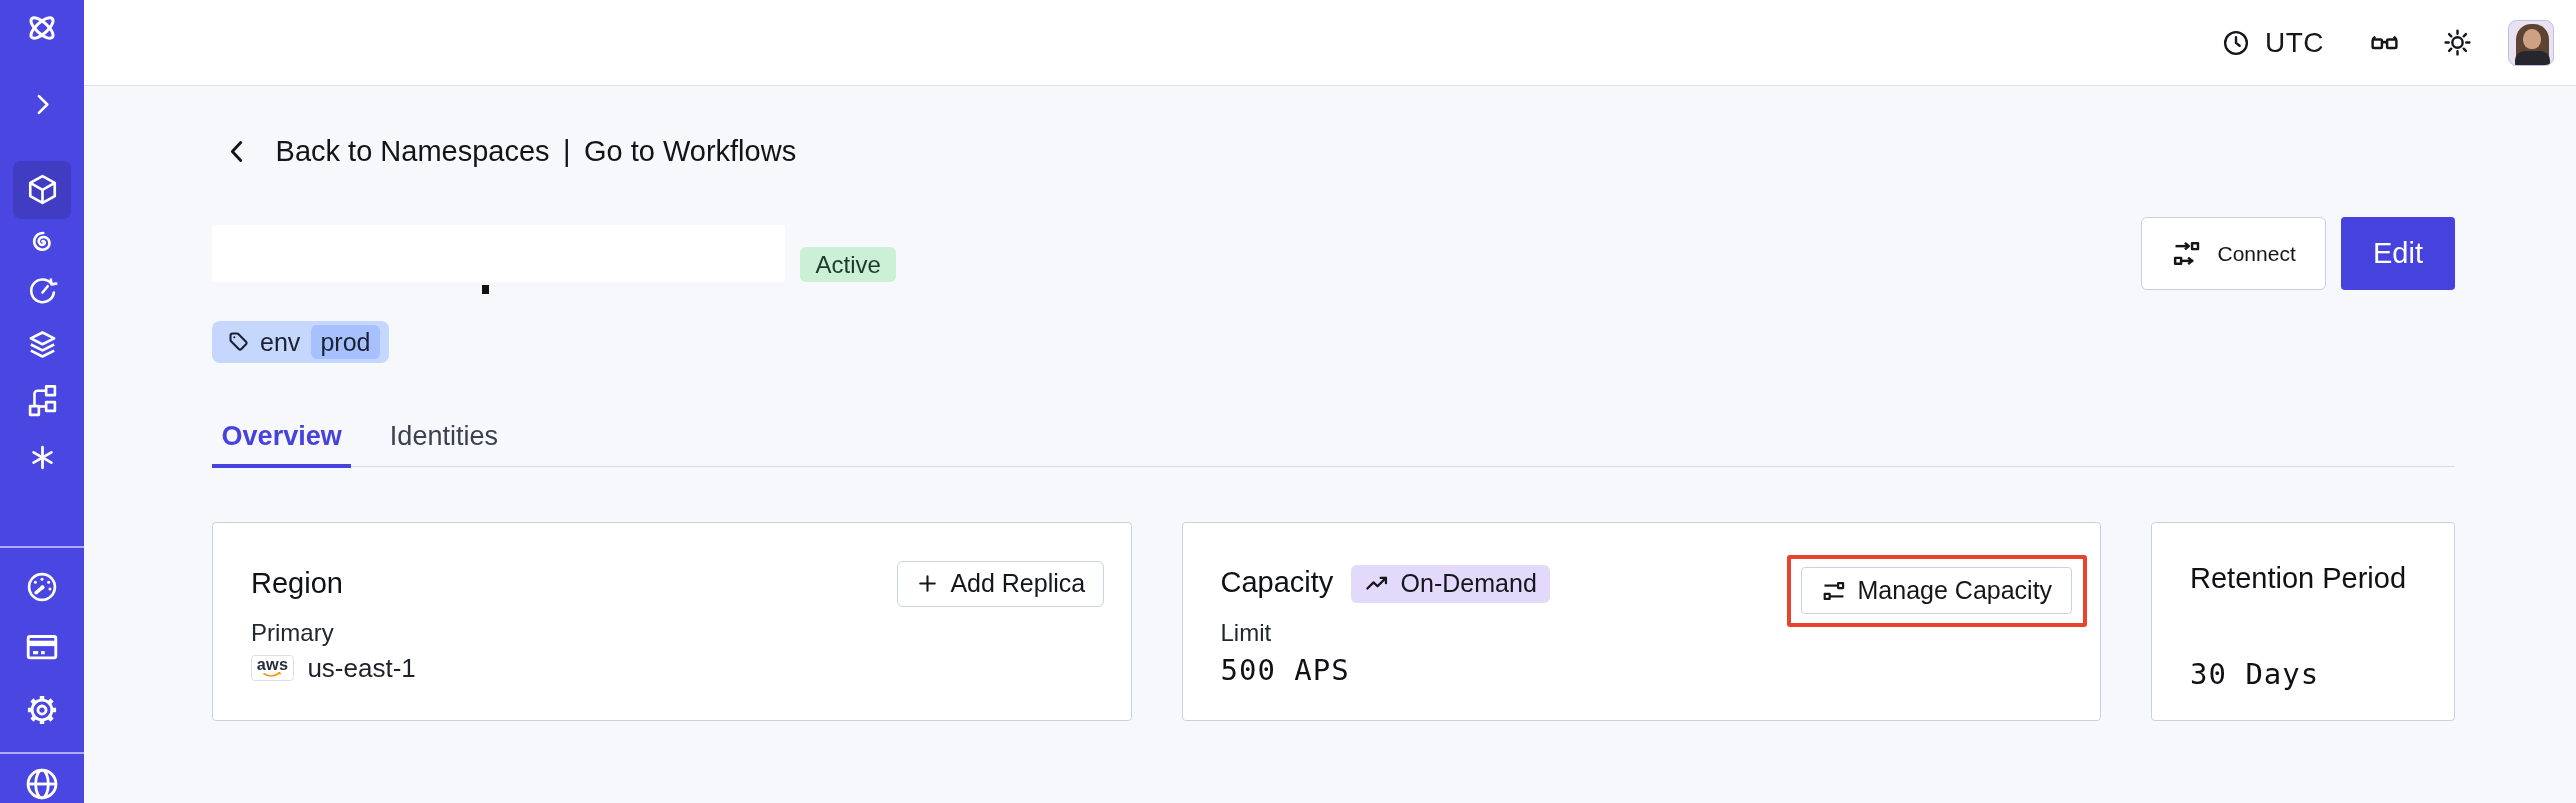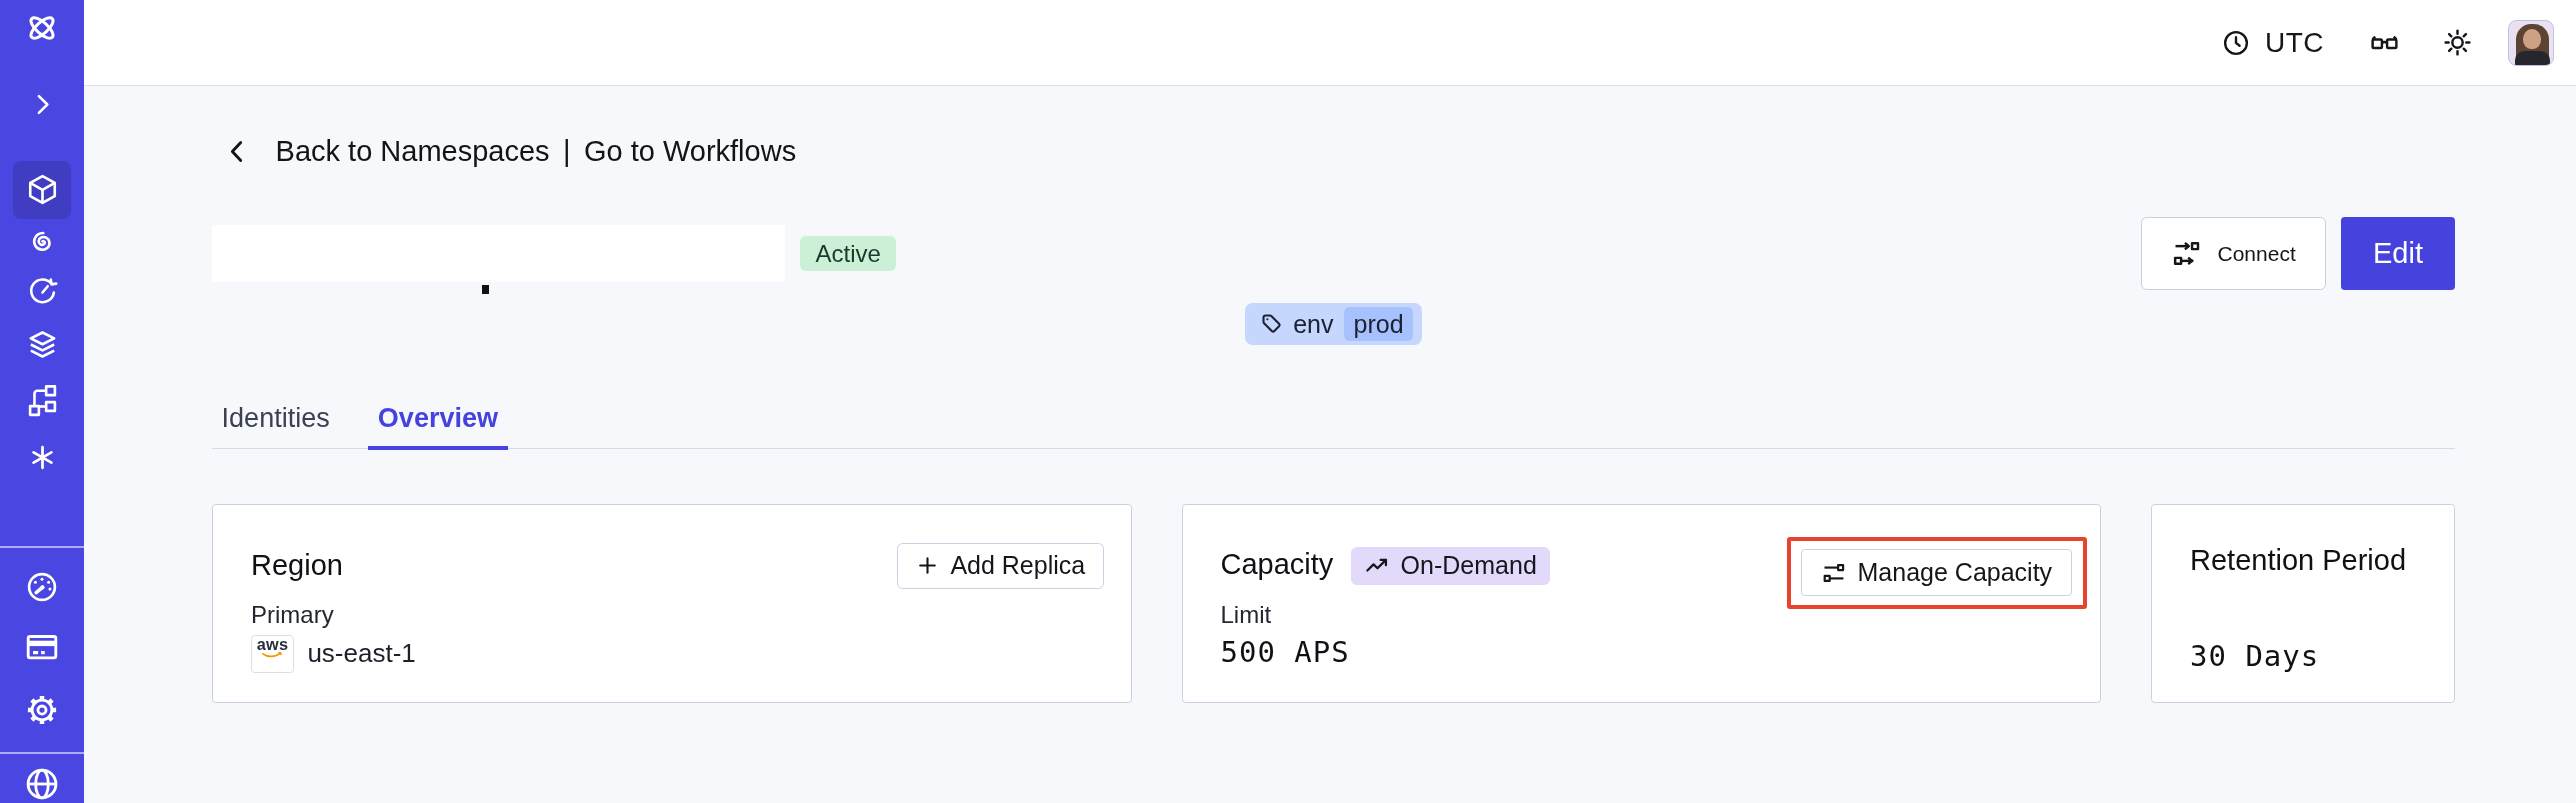--- a/index.html
+++ b/index.html
@@ -41,38 +41,38 @@
 
   
   .main { position:absolute; left:84px; top:86px; right:0; bottom:0; padding:0 121px 0 128px; }
 
   .breadcrumb { margin-top:46px; padding-left:9.6px; height:38px; display:flex; align-items:center; gap:23px; }
   .crumb-text { font-size:29px; color:#121417; display:flex; align-items:center; gap:13.4px; }
   .crumb-link { cursor:pointer; }
   .crumb-sep { color:#121417; }
 
   .title-row { margin-top:47px; height:73px; display:flex; align-items:center; justify-content:space-between; position:relative; }
-  .title-left { display:flex; align-items:center; gap:15.3px; }
+  .title-left { display:flex; align-items:flex-end; gap:15.3px; }
   .redacted-box { width:573px; height:57px; background:#ffffff; border-radius:1.9px; }
   .title-dot { position:absolute; left:270px; top:68px; width:6.7px; height:8.6px; background:#121212; }
   .status-badge {
     height:35px; padding:0 15.3px; border-radius:5.8px; background:#cbf0d6;
     display:flex; align-items:center; font-size:24px; color:#1c3a2b;
   }
   .title-actions { display:flex; align-items:center; gap:15.3px; }
   .btn-secondary {
     height:73px; padding:0 29px; background:#fff; border:1.9px solid #c6cfdf; border-radius:5.8px;
     display:flex; align-items:center; gap:15.3px; font-size:21px; color:#141619; cursor:pointer;
   }
   .btn-primary {
     height:73px; padding:0 32px; background:#4642dd; border:none; border-radius:3.8px;
     display:flex; align-items:center; font-size:29px; color:#fff; cursor:pointer;
   }
 
-  .tag-row { margin-top:13px;text-align:center; }
+  .tag-row { margin-top:31px; }
   .tag-pill {
     display:inline-flex; align-items:center; gap:10.5px; height:42px; padding:0 8.6px 0 12.5px;
     background:#c6d7fe; border-radius:7.7px; color:#1b2130;
   }
   .tag-key { font-size:25px; }
   .tag-value { font-size:25px; background:#a6c1fd; border-radius:5.8px; padding:2.9px 9.6px; }
 
   .tabs { margin-top:33px; display:flex; gap:29px; border-bottom:1.9px solid #d5dae5; }
   .tab { padding:25px 9.6px 11.5px; font-size:27px; color:#3a4150; cursor:pointer; border-bottom:4.8px solid transparent; margin-bottom:-1.9px; }
   .tab.active { color:#4642dd; font-weight:bold; border-bottom-color:#4642dd; }
@@ -88,21 +88,21 @@
   }
   .btn-card {
     height:46px; padding:0 17.3px; background:#fff; border:1.9px solid #c9d2e2; border-radius:5.8px;
     display:flex; align-items:center; gap:10.5px; font-size:25px; color:#141619; cursor:pointer; white-space:nowrap;
   }
   .field-label { margin-top:13.4px; font-size:24px; color:#23272f; line-height:25px; }
   .field-value-row { margin-top:7.7px; display:flex; align-items:center; gap:13.4px; }
   .mono-value { font-family:"DejaVu Sans Mono", monospace; font-size:29px; color:#0f1114; letter-spacing:1px; }
   .region-value { font-size:26px; color:#1d2129; }
   .aws-badge {
-    width:43px; height:38px; background:#fff; border:1.9px solid #d9dee8; border-radius:3.8px;
+    width:43px; height:26px; background:#fff; border:1.9px solid #d9dee8; border-radius:3.8px;
     display:flex; flex-direction:column; align-items:center; justify-content:flex-start; line-height:1;
   }
   .aws-text { font-size:16.3px; font-weight:bold; color:#252f3e; letter-spacing:0.3px; }
   .highlight-box {
     position:absolute; top:32px; right:13.4px;
     border:4.8px solid #e8432c; border-radius:2.9px; padding:8.6px 10.5px;
   }
   .retention-value { margin-top:61px; }
 </style>
 </head>
@@ -271,22 +271,22 @@
       <svg width="25" height="25" viewBox="0 0 24 24" fill="none" stroke="#1b2130" stroke-width="2" stroke-linejoin="round">
         <path d="M7.3 3.3h4.2c.5 0 1 .2 1.3.5l7.4 7.4c.7.7.7 1.8 0 2.5l-4.5 4.5c-.7.7-1.8.7-2.5 0L5.8 10.8a1.8 1.8 0 0 1-.5-1.3V5.3c0-1.1.9-2 2-2z"></path>
         <circle cx="9" cy="7" r="1" fill="#1b2130" stroke="none"></circle>
       </svg>
       <span class="tag-key">env</span>
       <span class="tag-value">prod</span>
     </span>
   </div>
 
   <div class="tabs">
+    <div class="tab active">Overview</div>
     <div class="tab">Identities</div>
-    <div class="tab active">Overview</div>
   </div>
 
   <div class="cards">
 
     <section class="card">
       <div class="card-head">
         <span class="card-title">Region</span>
         <button class="btn-card">
           <svg width="25" height="25" viewBox="0 0 24 24" fill="none" stroke="#141619" stroke-width="2" stroke-linecap="round">
             <path d="M12 5v14M5 12h14"></path>

